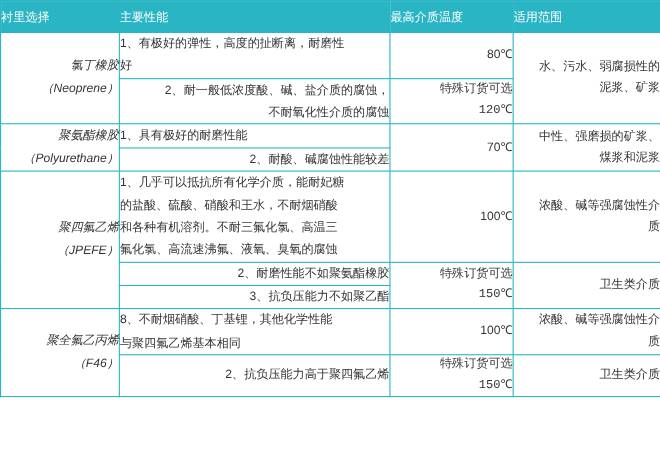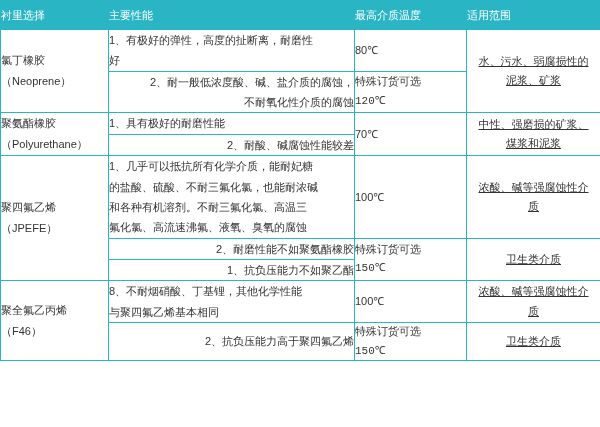--- a/index.html
+++ b/index.html
@@ -41,56 +41,56 @@
     text-align: center;
     border: 1px solid #2ab5c4;
   }
   thead th.left-pad {
     text-align: left;
     padding-left: 10px;
   }
 
   
   td.mat {
-    text-align: left;
+    text-align: right;
     font-size: 12px;
     color: #333333;
     line-height: 1.9;
     padding: 4px 2px;
+    font-style: italic;
   }
   td.mat .name { display: block; }
 
   
   td.perf {
     text-align: left;
     padding: 8px 10px;
     line-height: 1.85;
     font-size: 11px;
     color: #333333;
   }
   td.perf.dashed-top { border-top: 1px dashed #8fd9e2; text-align: right; }
 
   
   td.temp {
-    text-align: left;
+    text-align: right;
     font-size: 11px;
     color: #333333;
     line-height: 1.7;
     padding: 6px 4px;
   }
   td.temp.dashed-top { border-top: 1px dashed #8fd9e2; font-family: Liberation Mono, monospace; }
 
   
   td.range {
-    text-align: center;
+    text-align: right;
     padding: 6px 10px;
     line-height: 1.75;
     font-size: 11px;
     color: #333333;
-    text-decoration: underline;
   }
   td.range.dashed-top { border-top: 1px dashed #8fd9e2; }
 
   .two-line span { display: block; }
 </style>
 </head>
 <body>
 
 <table id="spec-table">
   <colgroup>
@@ -170,21 +170,21 @@
     </tr>
 
     <tr>
       <td class="mat" rowspan="3">
         <span class="name">聚四氟乙烯</span>
         <span class="name">（JPEFE）</span>
       </td>
       <td class="perf">
         <div class="two-line">
           <span>1、几乎可以抵抗所有化学介质，能耐妃糖</span>
-          <span>的盐酸、硫酸、不耐三氟化氯，也能耐浓碱</span>
+          <span>的盐酸、硫酸、硝酸和王水，不耐烟硝酸</span>
           <span>和各种有机溶剂。不耐三氟化氯、高温三</span>
           <span>氟化氯、高流速沸氟、液氧、臭氧的腐蚀</span>
         </div>
       </td>
       <td class="temp">
         <span>100℃</span>
       </td>
       <td class="range">
         <div class="two-line">
           <span>浓酸、碱等强腐蚀性介</span>
@@ -201,21 +201,21 @@
           <span>特殊订货可选</span>
           <span>150℃</span>
         </div>
       </td>
       <td class="range dashed-top" rowspan="2">
         <span>卫生类介质</span>
       </td>
     </tr>
     <tr>
       <td class="perf dashed-top">
-        <span>1、抗负压能力不如聚乙酯</span>
+        <span>3、抗负压能力不如聚乙酯</span>
       </td>
     </tr>
 
     <tr>
       <td class="mat" rowspan="2">
         <span class="name">聚全氟乙丙烯</span>
         <span class="name">（F46）</span>
       </td>
       <td class="perf">
         <div class="two-line">

